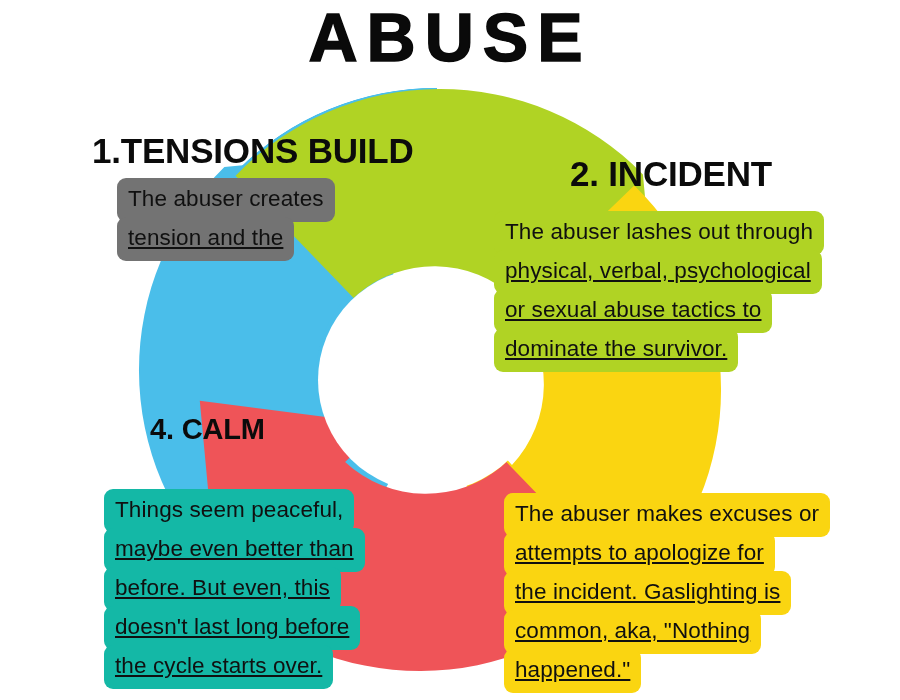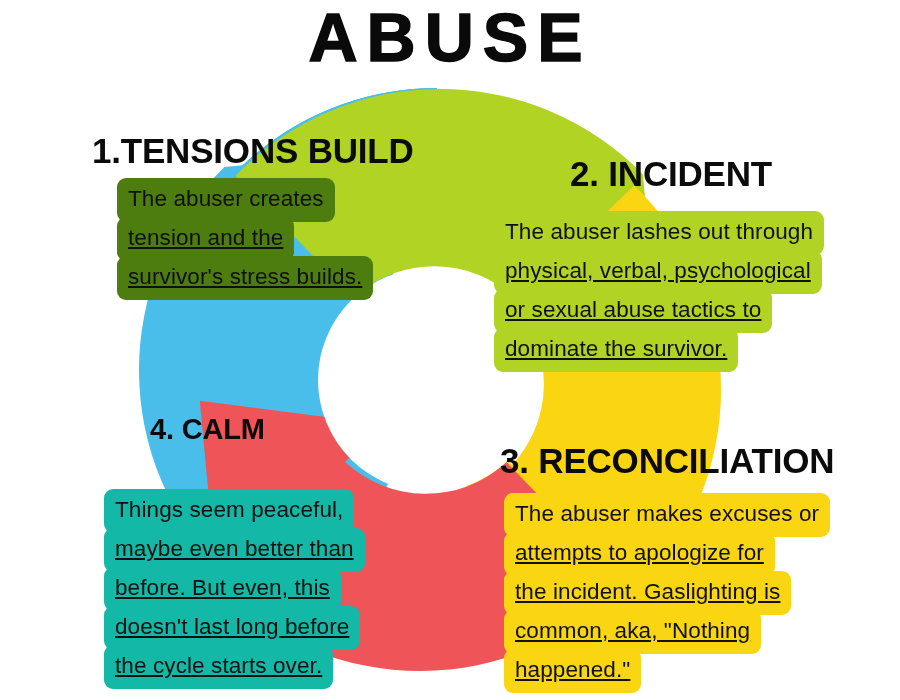--- a/index.html
+++ b/index.html
@@ -61,21 +61,21 @@
   .para .ln{
     display:table;            
     padding:1px 11px 3px 11px;
     border-radius:9px;
     margin:0;
   }
   
   .para .ln + .ln{margin-top:-5px;text-decoration:underline;}
 
   #p1{left:117px; top:178px; width:330px;}
-  #p1 .ln{background:#4d7c0f;}
+  #p1 .ln{background:#737373;}
 
   #p2{left:494px; top:211px; width:392px;}
   #p2 .ln{background:#b0d324;}
 
   #p3{left:504px; top:493px; width:380px;}
   #p3 .ln{background:#fad511;}
 
   #p4{left:104px; top:489px; width:330px;}
   #p4 .ln{background:#14b8a6;}
 </style>
@@ -159,27 +159,25 @@
                L 318 378
                L 148 378
                A 284 284 0 0 1 430 84 Z" transform="rotate(226 430 380)"></path>
     </g>
 
     <circle cx="430" cy="380" r="112" fill="#ffffff"></circle>
   </svg>
 
   <div class="heading" id="h1">1.TENSIONS BUILD</div>
   <div class="heading" id="h2">2. INCIDENT</div>
-  <div class="heading" id="h3">3. RECONCILIATION</div>
   <div class="heading" id="h4">4. CALM</div>
 
   <div class="para" id="p1">
     <div class="ln">The abuser creates</div>
     <div class="ln">tension and the</div>
-    <div class="ln">survivor's stress builds.</div>
   </div>
 
   <div class="para" id="p2">
     <div class="ln">The abuser lashes out through</div>
     <div class="ln">physical, verbal, psychological</div>
     <div class="ln">or sexual abuse tactics to</div>
     <div class="ln">dominate the survivor.</div>
   </div>
 
   <div class="para" id="p3">

